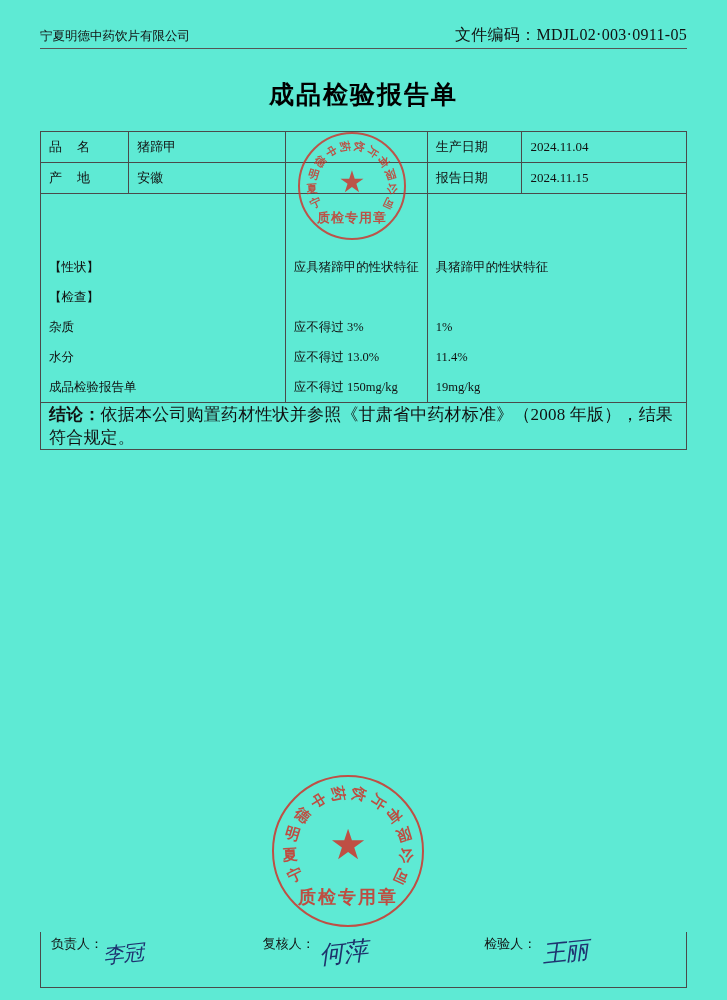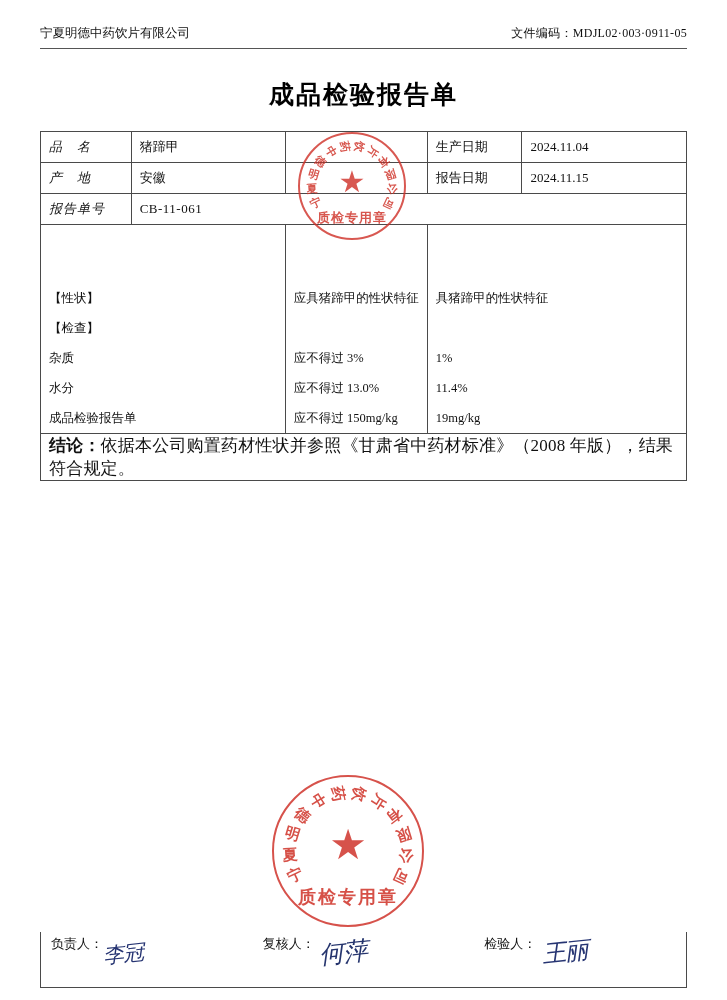--- a/index.html
+++ b/index.html
@@ -7,38 +7,38 @@
     padding: 0;
     background: #c8c8c8;
   }
   body {
     font-family: "Liberation Serif", "DejaVu Serif", serif;
   }
   .page {
     position: relative;
     width: 727px;
     height: 1000px;
-    background: #ffffff;
+    background: #5eead4;
     overflow: hidden;
     box-sizing: border-box;
   }
   
   .top-header {
     position: absolute;
     left: 40px;
     top: 25px;
     width: 647px;
     display: flex;
     justify-content: space-between;
     align-items: baseline;
     font-size: 12.5px;
     color: #111;
   }
   .top-header .code {
-    font-size: 12px;
+    font-size: 16px;
     letter-spacing: 0.3px;
   }
   .hr-top {
     position: absolute;
     left: 40px;
     top: 48px;
     width: 647px;
     height: 1px;
     background: #555;
   }
@@ -69,21 +69,20 @@
     border: 1px solid #4a4a4a;
     padding: 0 8px;
     vertical-align: middle;
     height: 30px;
     background: transparent;
   }
   .lbl {
     width: 78px;
     white-space: nowrap;
     letter-spacing: 1px;
-    font-style: italic;
   }
   .val-name { width: 168px; margin-top: 25px; }
   .mid-blank { width: 112px; }
   .lbl2 { width: 84px; white-space: nowrap; }
   .val-date { width: 170px; }
   .reportno-row td {
     height: 30px;
     text-align: left;
   }
   .reportno-val {
@@ -244,24 +243,20 @@
       <td class="mid-blank"></td>
       <td class="lbl2">生产日期</td>
       <td class="val-date">2024.11.04</td>
     </tr>
     <tr>
       <td class="lbl">产　地</td>
       <td>安徽</td>
       <td></td>
       <td class="lbl2">报告日期</td>
       <td>2024.11.15</td>
-    </tr>
-    <tr class="reportno-row">
-      <td class="lbl">报告单号</td>
-      <td class="reportno-val" colspan="4">CB-11-061</td>
     </tr>
     <tr class="res-body">
       <td colspan="2">
         <div class="res-cell-inner">
           <div class="rowline" style="height:52px;"></div>
           <div class="rowline">【性状】</div>
           <div class="rowline">【检查】</div>
           <div class="rowline">杂质</div>
           <div class="rowline">水分</div>
           <div class="rowline">成品检验报告单</div>

